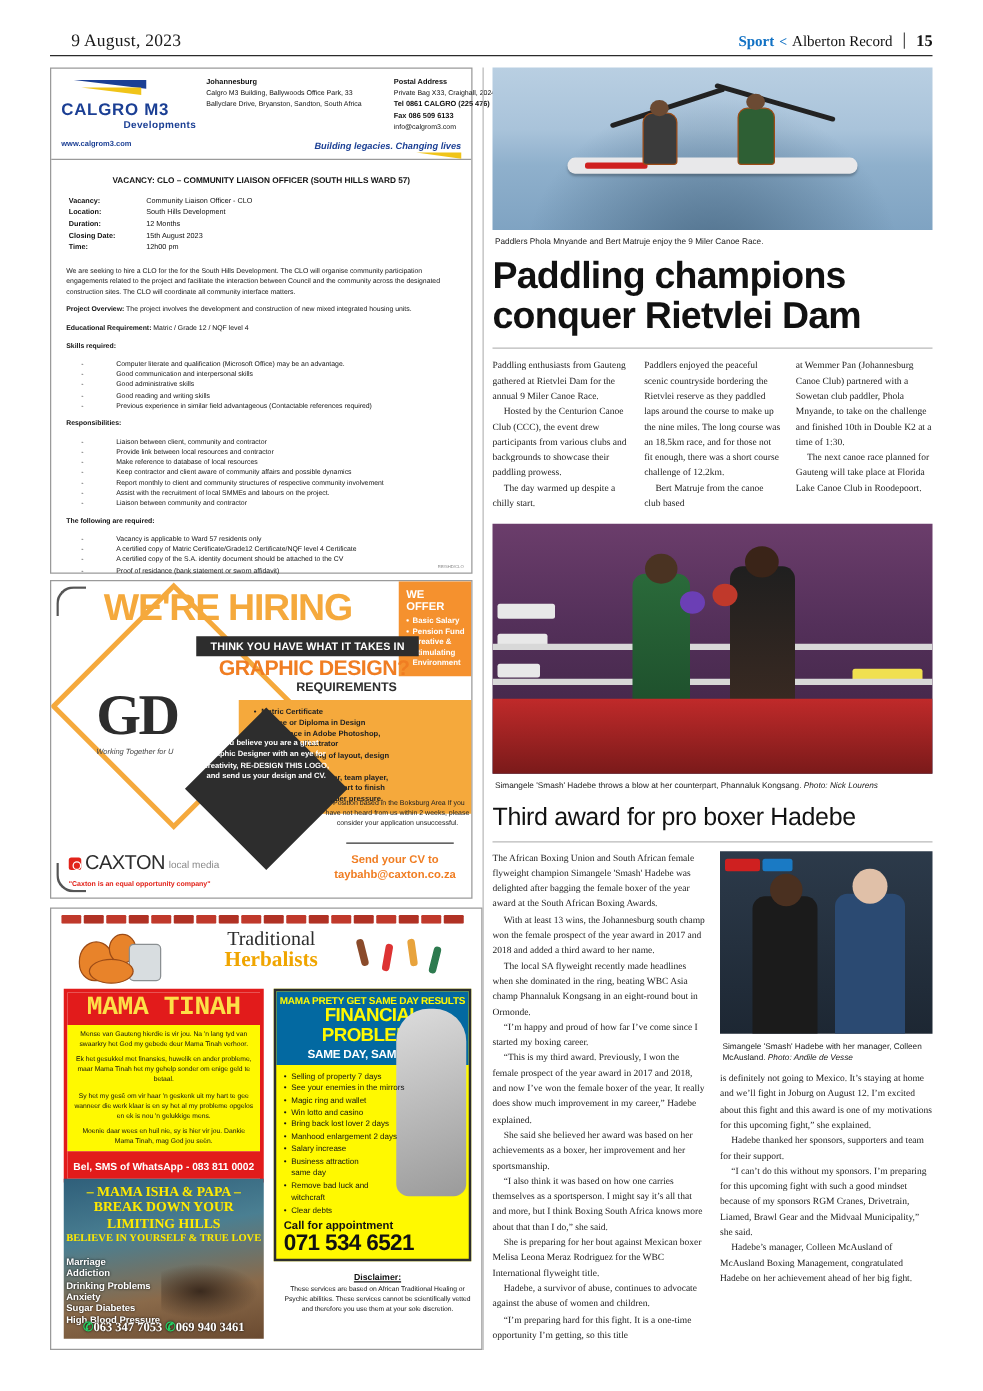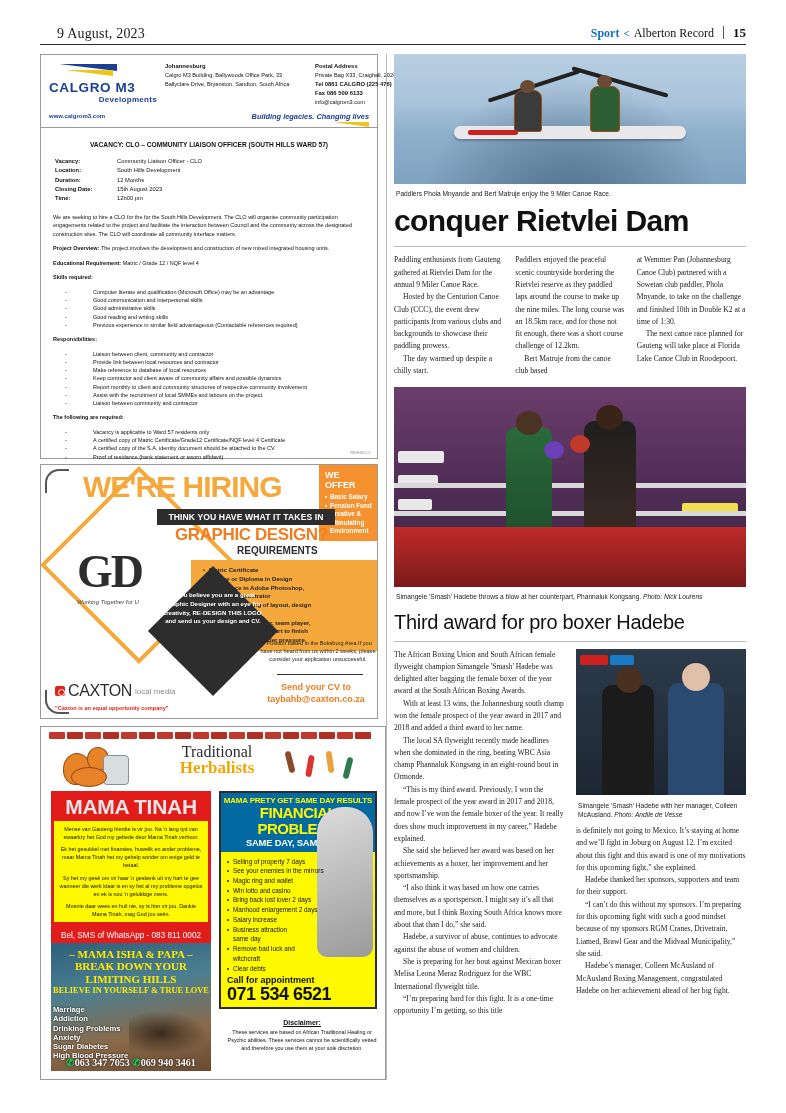--- a/index.html
+++ b/index.html
@@ -113,26 +113,26 @@
   .p4{left:8px;top:22px;width:34px;height:18px;background:#e8832a;border:1px solid #9c4b16;border-radius:50%;}
   .dancers{position:absolute;right:24px;top:18px;width:76px;height:40px;}
   .dancer{position:absolute;width:6px;height:22px;border-radius:3px;}
   .d1{left:2px;top:6px;background:#8a4a2a;transform:rotate(-14deg);}
   .d2{left:22px;top:10px;background:#d33;transform:rotate(10deg);}
   .d3{left:42px;top:6px;background:#e8a33c;transform:rotate(-8deg);}
   .d4{left:60px;top:12px;background:#2d7a4f;transform:rotate(14deg);}
 
   .mtinah{position:absolute;left:10px;top:64px;width:160px;border:3px solid #e21b1b;background:#fff;box-sizing:border-box;}
   .mtinah .hdr{background:#e21b1b;text-align:center;padding:1px 0 2px;}
-  .mtinah .hdr span{font-size:21px;font-weight:bold;color:#e5e5e5;letter-spacing:-.3px;}
+  .mtinah .hdr span{font-size:21px;font-weight:bold;color:#fde047;letter-spacing:-.3px;font-family:Liberation Mono, monospace;}
   .mtinah .body{background:#fff900;padding:4px 5px;}
   .mtinah .body p{margin:0 0 4px 0;font-size:5.4px;line-height:1.5;text-align:center;color:#111;}
   .mtinah .body p:last-child{margin-bottom:0;}
   .mtinah .foot{background:#e21b1b;text-align:center;padding:2px 0;}
-  .mtinah .foot span{font-size:8.2px;font-weight:normal;color:#fff;}
+  .mtinah .foot span{font-size:8.2px;font-weight:bold;color:#fff;}
 
   .misha{position:absolute;left:10px;top:216px;width:160px;height:128px;background:linear-gradient(170deg,#2f5f7a 0%,#4a7f92 35%,#8a6a4a 70%,#6a4a30 100%);overflow:hidden;}
   .misha .ttl{text-align:center;padding-top:5px;}
   .misha .ttl .l1{font-family:"Liberation Serif",serif;font-size:11px;font-weight:bold;color:#ffea00;line-height:1.12;}
   .misha .ttl .l3{font-family:"Liberation Serif",serif;font-size:8.4px;font-weight:bold;color:#ffea00;line-height:1.2;margin-top:1px;}
   .misha .list{position:absolute;left:2px;top:62px;}
   .misha .list div{font-size:7.6px;font-weight:bold;color:#fff;line-height:1.22;text-shadow:0 0 2px #000;}
   .misha .phones{position:absolute;left:0;right:0;bottom:3px;text-align:center;font-family:"Liberation Serif",serif;font-size:10px;font-weight:bold;color:#fff;text-shadow:0 0 2px #000;}
   .misha .phones .wa{color:#25d366;}
   .misha .lion{position:absolute;right:4px;bottom:16px;width:78px;height:44px;background:radial-gradient(ellipse at 40% 50%,#3a2a1e 0%,rgba(58,42,30,0) 70%);}
@@ -485,20 +485,21 @@
         <span class="pad1"></span>
           <span class="pad2"></span>
         <span class="boat"></span>
         <span class="p1"></span>
           <span class="p1b"></span>
         <span class="p2"></span>
           <span class="p2b"></span>
       </div>
       <div class="caption" data-interactable="false">Paddlers Phola Mnyande and Bert Matruje enjoy the 9 Miler Canoe Race.</div>
       <div class="headline" data-interactable="false">
+        <div data-interactable="false">Paddling champions</div>
         <div data-interactable="false">conquer Rietvlei Dam</div>
       </div>
       <div class="hl-rule" data-interactable="false"></div>
       <div class="cols3" data-interactable="false">
         <div class="c bodytext" data-interactable="false">
           <p data-interactable="false">Paddling enthusiasts from Gauteng gathered at Rietvlei Dam for the annual 9 Miler Canoe Race.</p>
           <p class="ind" data-interactable="false">Hosted by the Centurion Canoe Club (CCC), the event drew participants from various clubs and backgrounds to showcase their paddling prowess.</p>
           <p class="ind" data-interactable="false">The day warmed up despite a chilly start.</p>
         </div>
         <div class="c bodytext" data-interactable="false">
@@ -531,25 +532,26 @@
       <div class="caption" data-interactable="false">
         <span data-interactable="false">Simangele 'Smash' Hadebe throws a blow at her counterpart, Phannaluk Kongsang. </span><i data-interactable="false">Photo: Nick Lourens</i>
       </div>
       <div class="headline2" data-interactable="false">Third award for pro boxer Hadebe</div>
       <div class="hl2-rule" data-interactable="false"></div>
       <div class="cols2" data-interactable="false">
         <div class="cL bodytext" data-interactable="false">
           <p data-interactable="false">The African Boxing Union and South African female flyweight champion Simangele 'Smash' Hadebe was delighted after bagging the female boxer of the year award at the South African Boxing Awards.</p>
           <p class="ind" data-interactable="false">With at least 13 wins, the Johannesburg south champ won the female prospect of the year award in 2017 and 2018 and added a third award to her name.</p>
           <p class="ind" data-interactable="false">The local SA flyweight recently made headlines when she dominated in the ring, beating WBC Asia champ Phannaluk Kongsang in an eight-round bout in Ormonde.</p>
+          <p class="ind" data-interactable="false">“I’m happy and proud of how far I’ve come since I started my boxing career.</p>
           <p class="ind" data-interactable="false">“This is my third award. Previously, I won the female prospect of the year award in 2017 and 2018, and now I’ve won the female boxer of the year. It really does show much improvement in my career,” Hadebe explained.</p>
           <p class="ind" data-interactable="false">She said she believed her award was based on her achievements as a boxer, her improvement and her sportsmanship.</p>
           <p class="ind" data-interactable="false">“I also think it was based on how one carries themselves as a sportsperson. I might say it’s all that and more, but I think Boxing South Africa knows more about that than I do,” she said.</p>
+          <p class="ind" data-interactable="false">She is preparing for her bout against Mexican boxer Melisa Leona Meraz Rodriguez for the WBC International flyweight title.</p>
           <p class="ind" data-interactable="false">Hadebe, a survivor of abuse, continues to advocate against the abuse of women and children.</p>
-          <p class="ind" data-interactable="false">She is preparing for her bout against Mexican boxer Melisa Leona Meraz Rodriguez for the WBC International flyweight title.</p>
           <p class="ind" data-interactable="false">“I’m preparing hard for this fight. It is a one-time opportunity I’m getting, so this title</p>
         </div>
         <div class="cR" data-interactable="false">
           <div class="photo-pair" data-interactable="false">
             <span class="tv"></span>
               <span class="tv2"></span>
             <span class="pp1"></span>
               <span class="pp1h"></span>
             <span class="pp2"></span>
               <span class="pp2h"></span>

